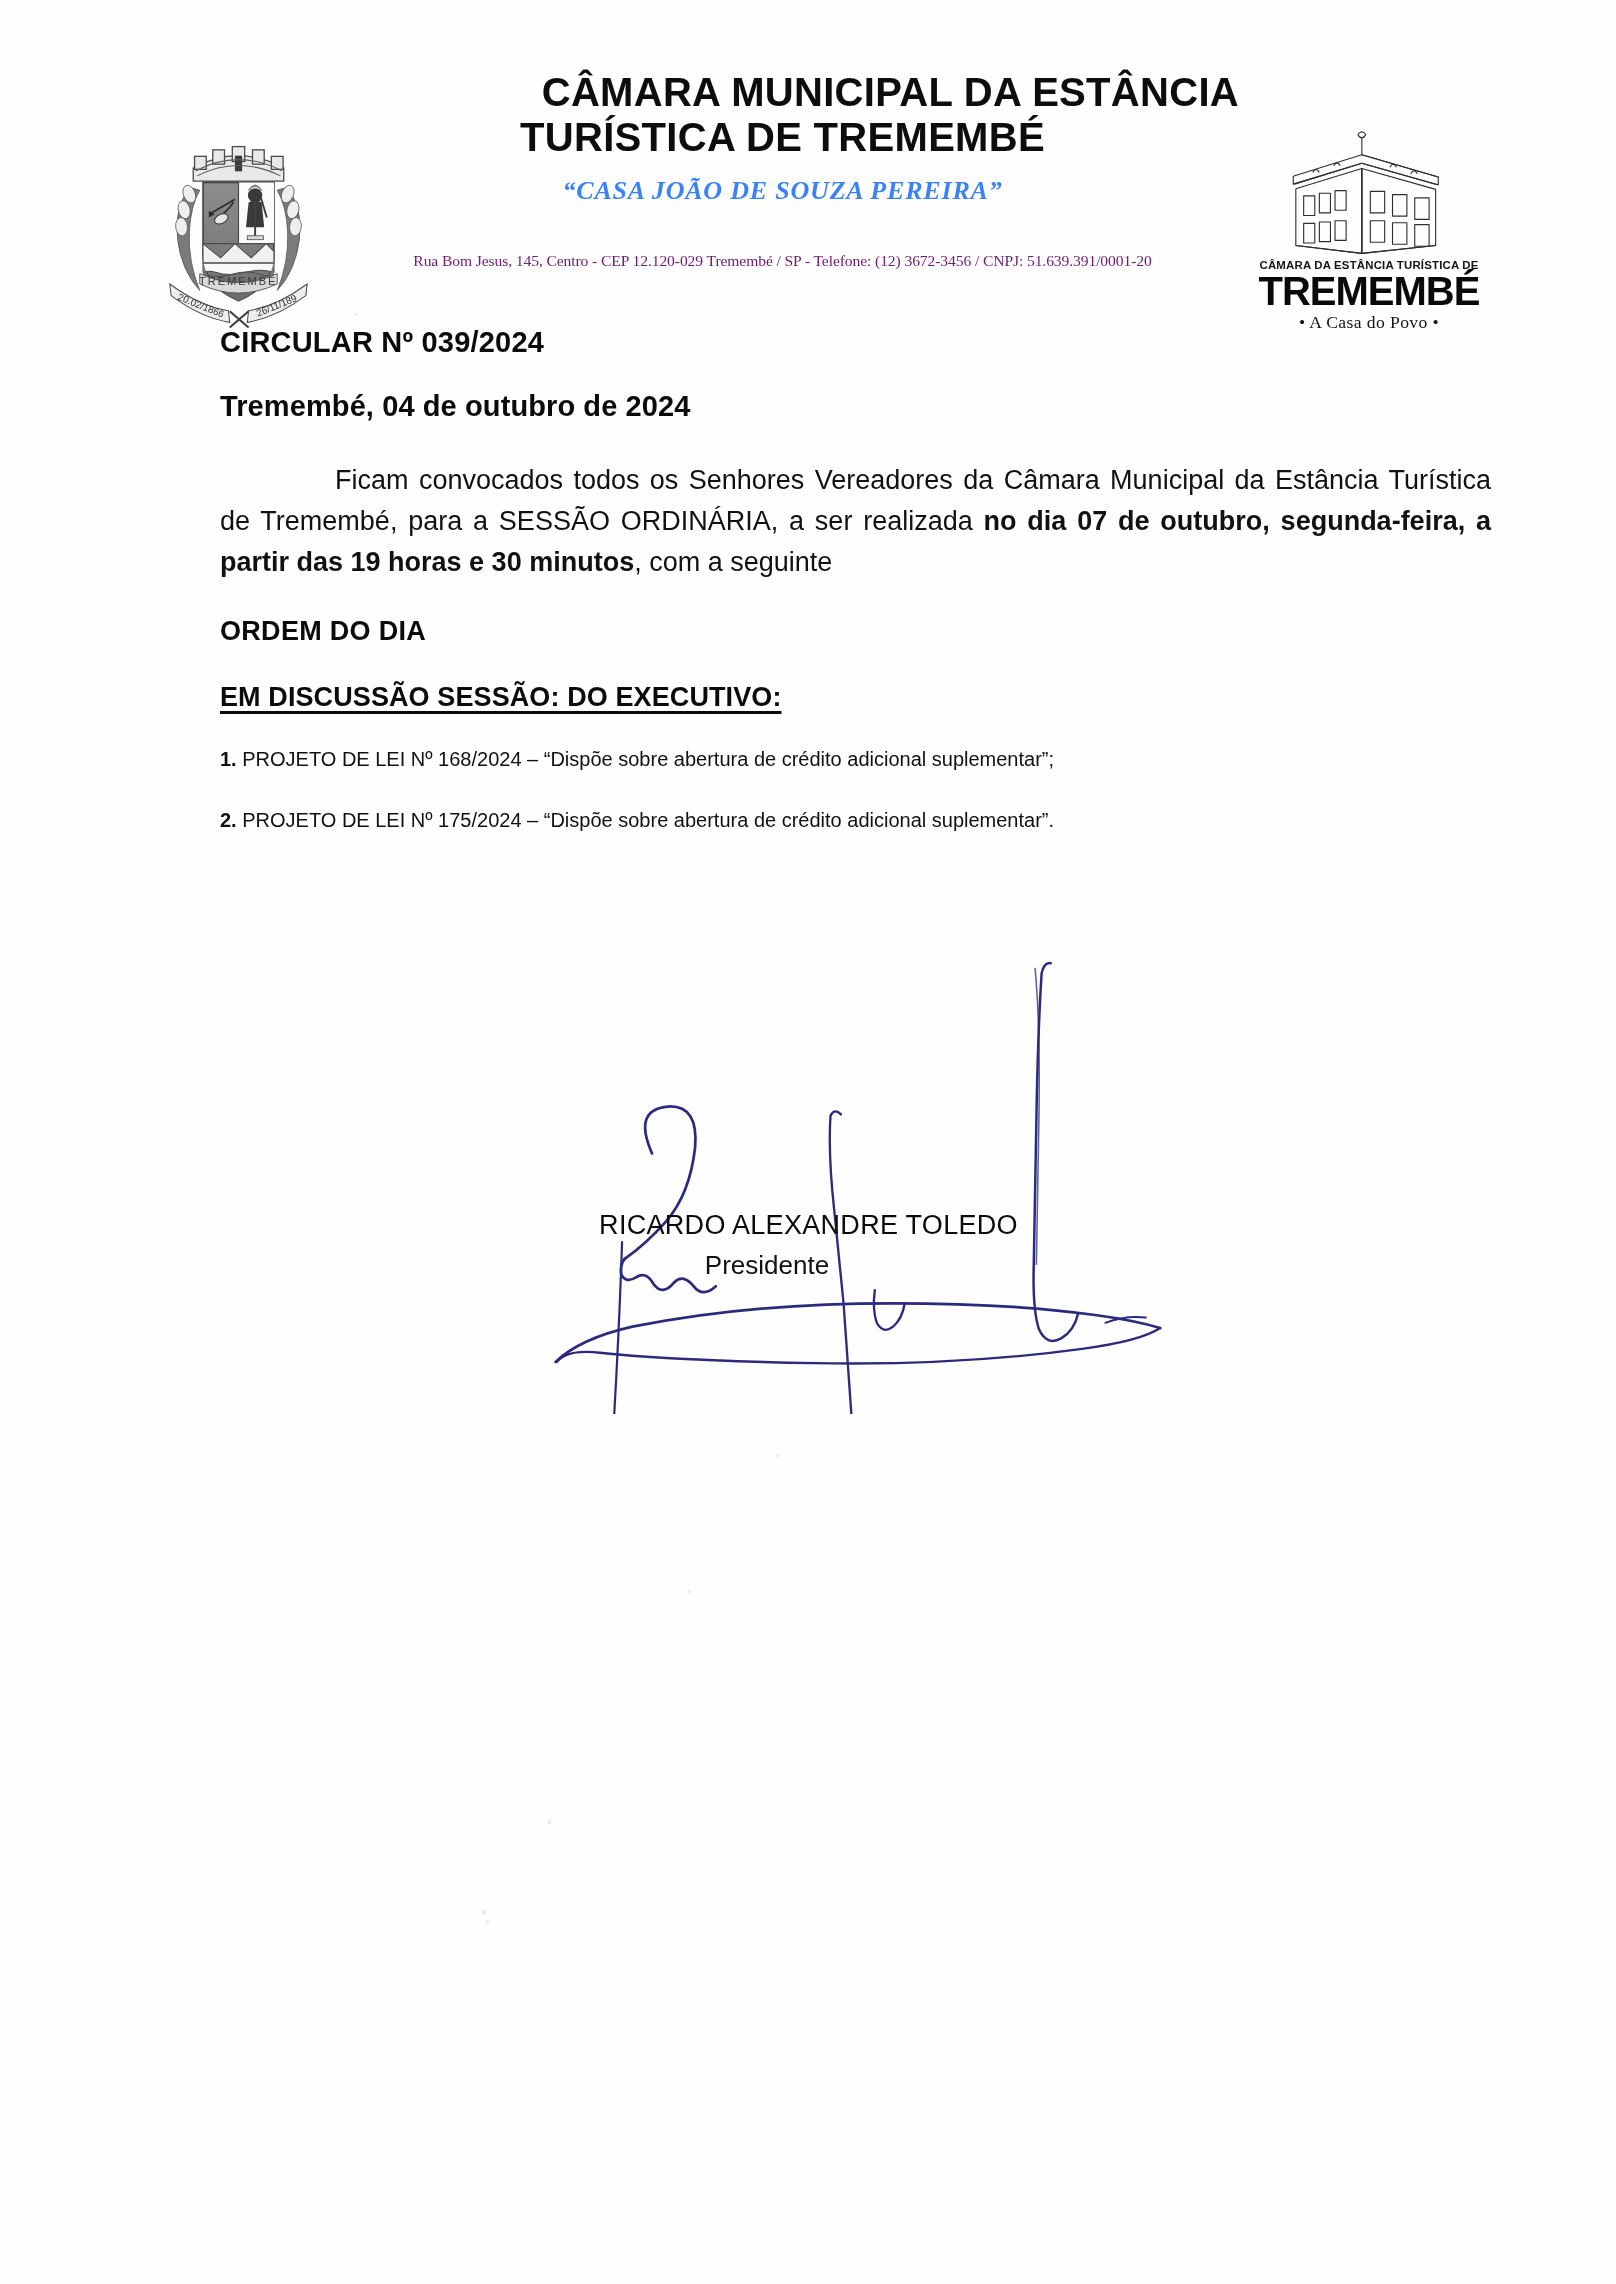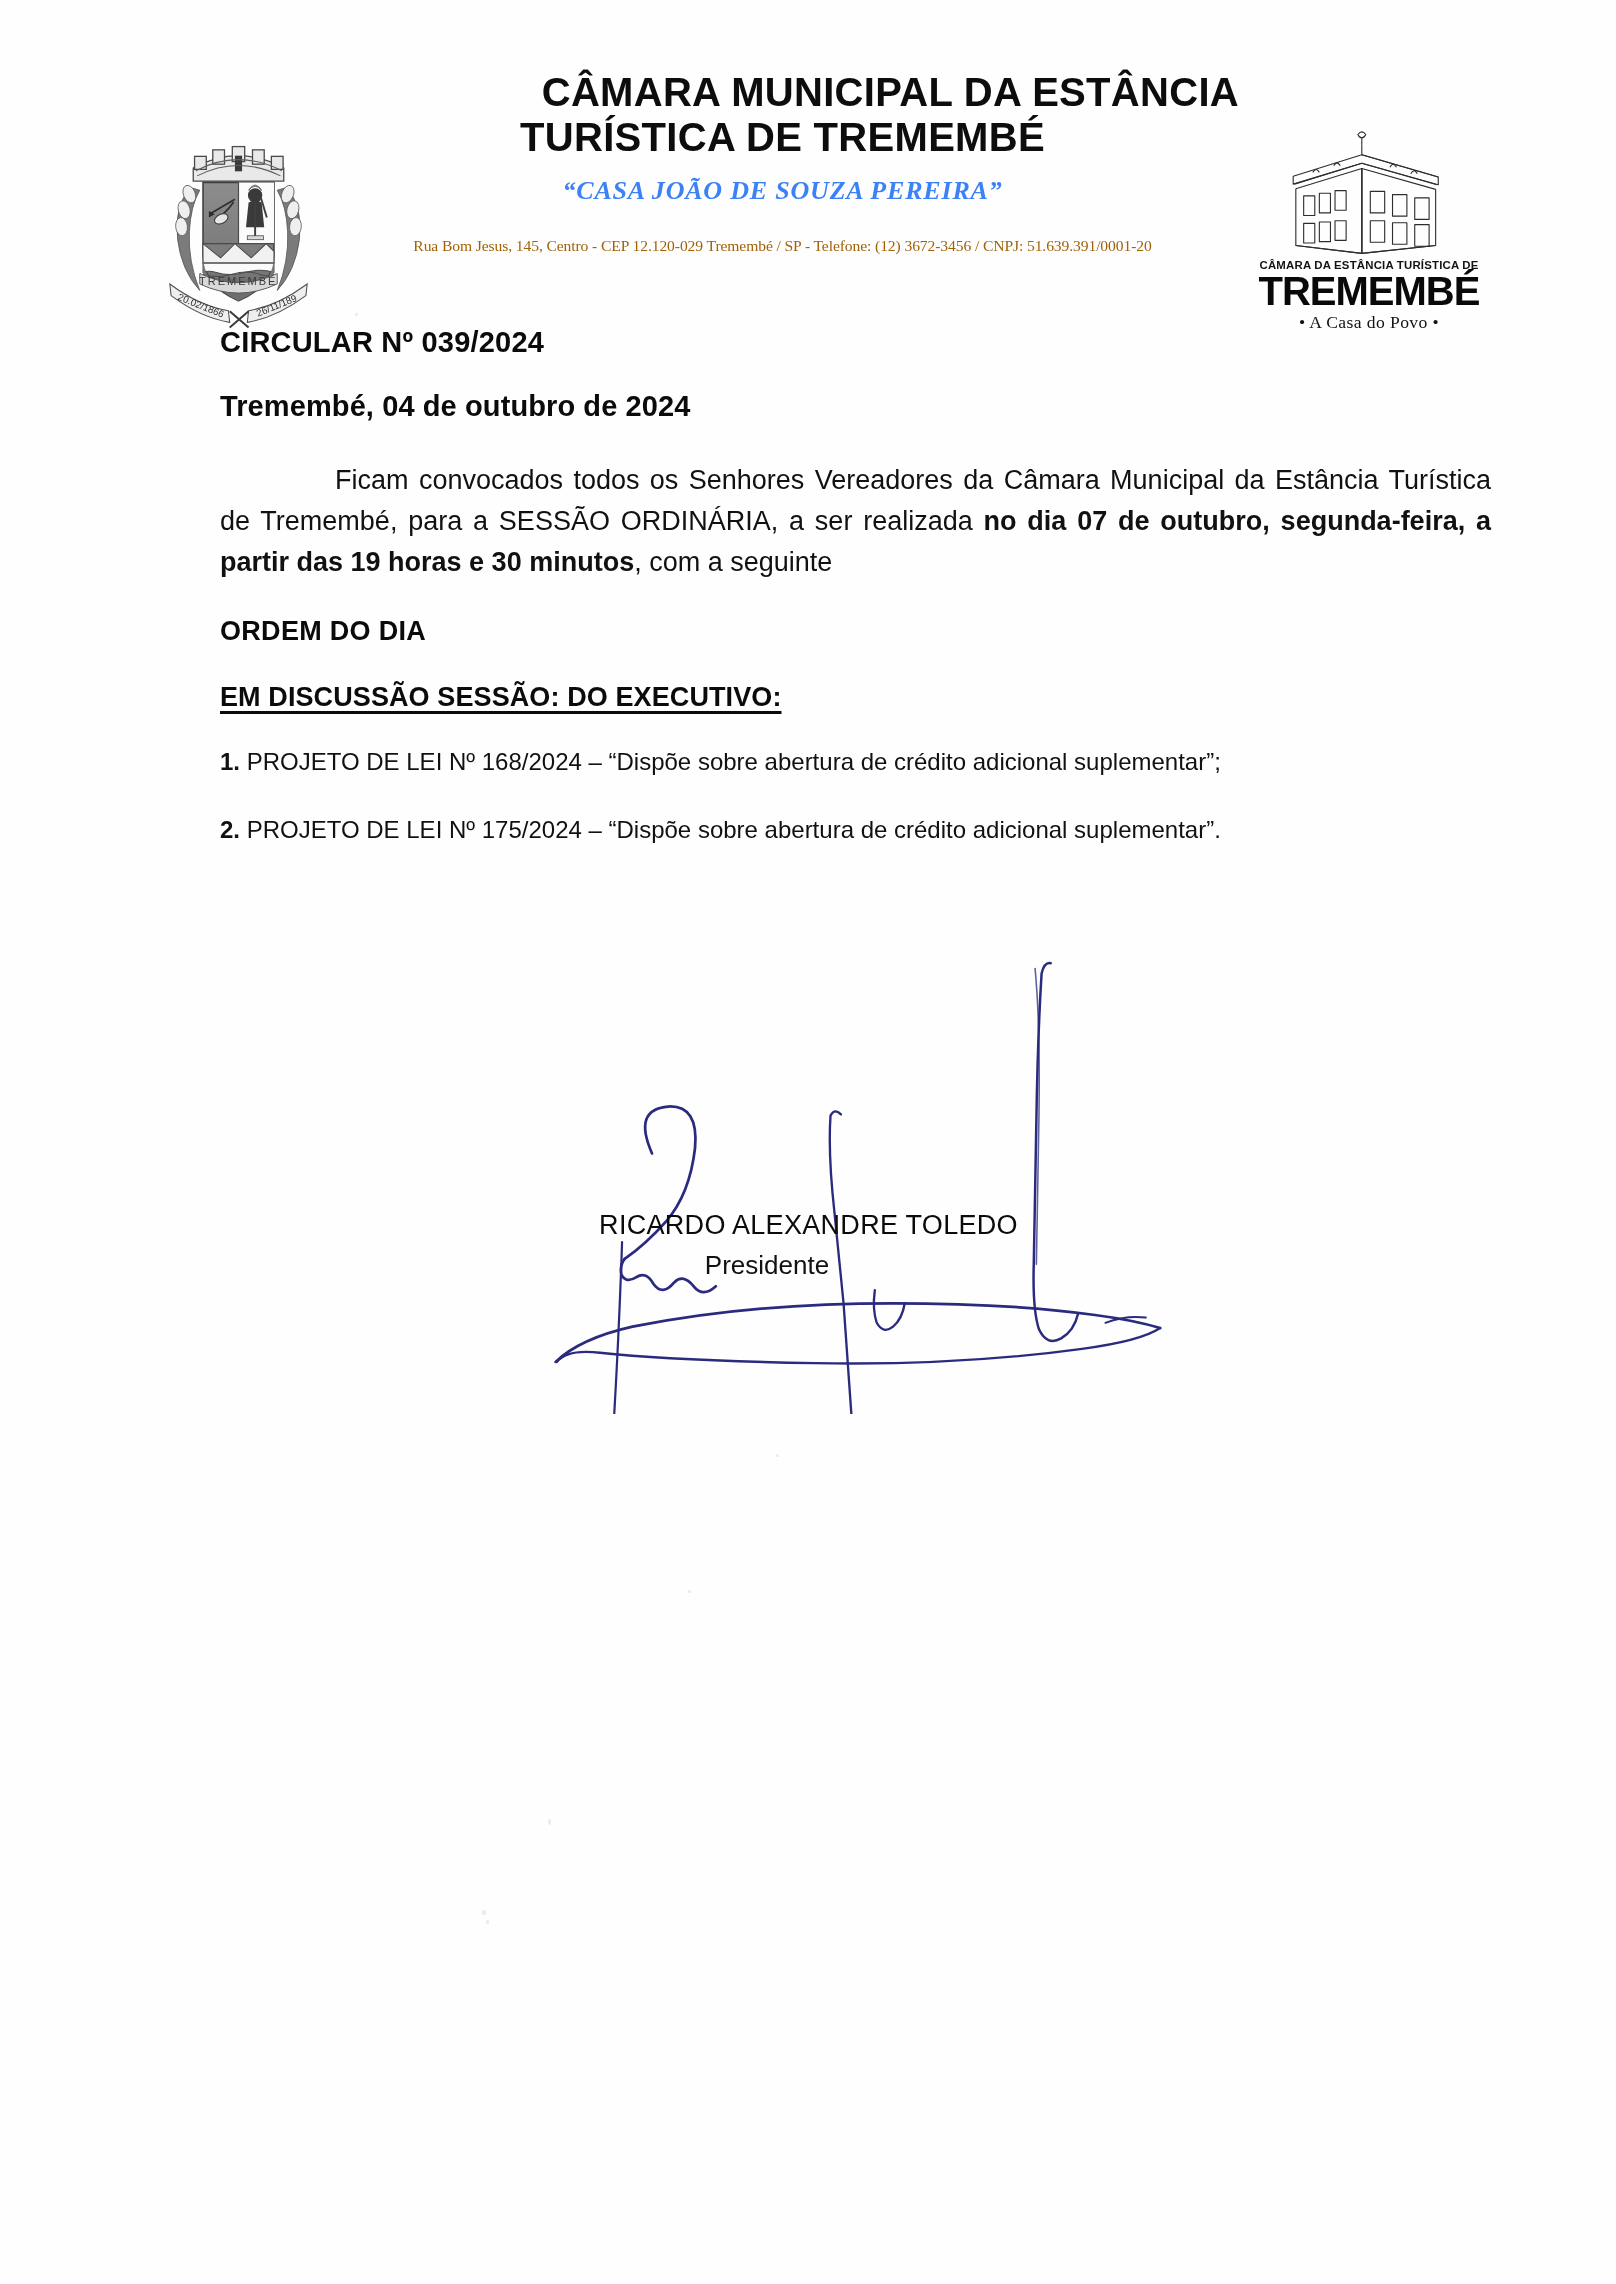--- a/index.html
+++ b/index.html
@@ -67,22 +67,22 @@
     letter-spacing: 0.8px;
     margin-top: 17px;
     color: #3b82f6;
     white-space: nowrap;
   }
 
   .org-address {
     font-family: "Liberation Serif", serif;
     font-size: 15.6px;
     letter-spacing: -0.1px;
-    margin-top: 31px;
-    color: #a16207;
+    margin-top: 46px;
+    color: #701a75;
     white-space: nowrap;
   }
 
   
   .logo-right {
     position: absolute;
     left: 1258px;
     top: 62px;
     width: 222px;
     height: 215px;
@@ -171,21 +171,21 @@
     font-weight: bold;
     text-decoration: underline;
     text-underline-offset: 4.6px;
     text-decoration-thickness: 2.6px;
     letter-spacing: 0.1px;
     color: #0b0b0b;
   }
 
   .item {
     margin-top: 31px;
-    font-size: 24px;
+    font-size: 20px;
     line-height: 1.52;
     text-align: justify;
     color: #111111;
   }
   .item .num { font-weight: bold; }
 
   
   .signature-block {
     position: absolute;
     left: 0;

